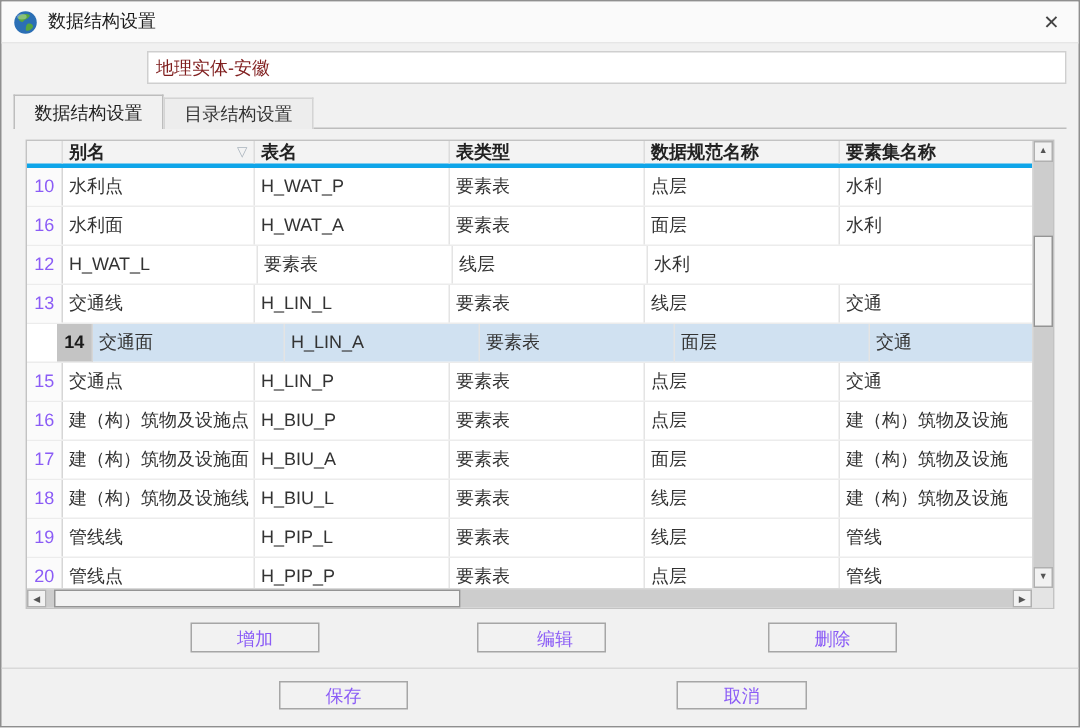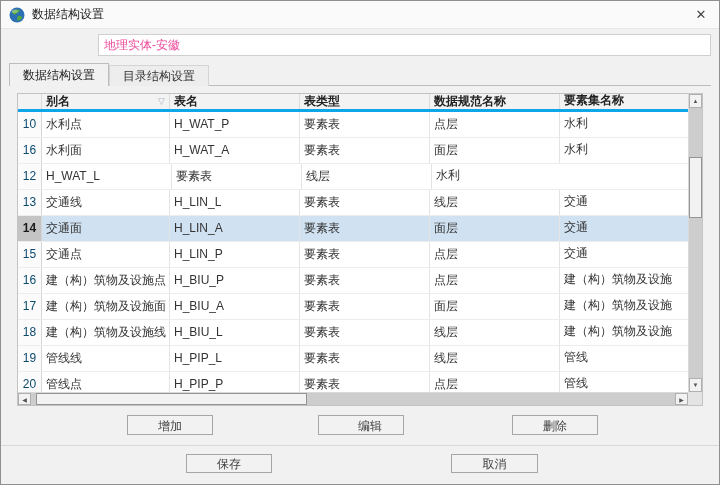--- a/index.html
+++ b/index.html
@@ -11,63 +11,63 @@
   
   .titlebar{position:absolute;top:0;left:0;right:0;height:28px;background:#fafafa;
     border-bottom:1px solid #e6e6e6;display:flex;align-items:center;padding:0 8px;box-sizing:border-box;}
   .titlebar .appicon{width:16px;height:16px;margin-right:7px;flex:0 0 auto;}
   .titlebar .title{font-size:12px;color:#1a1a1a;}
   .close-btn{position:absolute;right:6px;top:4px;width:24px;height:20px;text-align:center;
     line-height:20px;font-size:13px;color:#444;cursor:default;}
   
   .spec-label{position:absolute;left:8px;top:38px;}
   .spec-input{position:absolute;left:97px;top:33px;width:613px;height:22px;box-sizing:border-box;
-    border:1px solid #cfcfcf;background:#fff;padding:2px 5px;font-family:inherit;font-size:12px;color:#ec4899;}
+    border:1px solid #cfcfcf;background:#fff;padding:2px 5px;font-family:inherit;font-size:12px;color:#7f1d1d;}
   
   .tabline{position:absolute;left:8px;right:8px;top:84px;height:1px;background:#bdbdbd;z-index:1;}
   .tabs{position:absolute;left:8px;top:62px;height:23px;display:flex;align-items:flex-end;z-index:2;}
   .tab{padding:0 13px;box-sizing:border-box;white-space:nowrap;}
   .tab.active{height:23px;line-height:22px;background:#f1f1f1;border:1px solid #bdbdbd;border-bottom:none;}
   .tab.inactive{height:21px;line-height:20px;background:#ededed;border:1px solid #d4d4d4;border-bottom:none;color:#333;}
   
   .grid{position:absolute;left:16px;top:92px;width:686px;height:313px;box-sizing:border-box;
     background:#fff;border:1px solid #c3c3c3;}
   .thead{position:absolute;top:0;left:0;right:14px;height:18px;display:flex;background:#f3f3f3;
     border-bottom:3px solid #0ea5e9;font-weight:bold;box-sizing:border-box;}
   .th{box-sizing:border-box;border-right:1px solid #dcdcdc;padding:0 4px;line-height:17px;
     white-space:nowrap;overflow:hidden;display:flex;align-items:center;}
   .th .sort{margin-left:auto;font-size:9px;color:#a9b3bd;font-weight:normal;}
   .tbody{position:absolute;top:18px;left:0;right:14px;bottom:13px;overflow:hidden;}
   .trow{display:flex;height:26px;box-sizing:border-box;border-bottom:1px solid #ececec;background:#fff;}
   .td{box-sizing:border-box;border-right:1px solid #e4e4e4;padding:0 4px;line-height:25px;
     white-space:nowrap;overflow:hidden;color:#333;}
-  .td.c-num{background:#fbfbfb;text-align:center;color:#0c4a6e;border-right:1px solid #d6d6d6;padding:0;}
+  .td.c-num{background:#fbfbfb;text-align:center;color:#8b5cf6;border-right:1px solid #d6d6d6;padding:0;}
   .trow.selected .td{background:#d0e1f1;}
-  .trow.selected .td.c-num{background:#c4c4c4;font-weight:bold;color:#1a1a1a;}
+  .trow.selected .td.c-num{background:#c4c4c4;font-weight:bold;color:#1a1a1a;margin-left:20px;}
   .c-num{width:24px;flex:0 0 auto;}
   .c-alias{width:128px;flex:0 0 auto;}
   .c-table{width:130px;flex:0 0 auto;}
   .c-ttype{width:130px;flex:0 0 auto;}
   .c-ftype{width:130px;flex:0 0 auto;}
-  .c-dset{flex:1;border-right:none;font-family:Liberation Mono, monospace;}
+  .c-dset{flex:1;border-right:none;}
   
   .vscroll{position:absolute;top:0;right:0;bottom:13px;width:14px;background:#cdcdcd;border-left:1px solid #d9d9d9;box-sizing:border-box;}
   .hscroll{position:absolute;left:0;right:14px;bottom:0;height:13px;background:#cdcdcd;border-top:1px solid #d9d9d9;box-sizing:border-box;}
   .sbtn{position:absolute;background:#f2f2f2;border:1px solid #b0b0b0;box-sizing:border-box;
     display:flex;align-items:center;justify-content:center;font-size:6px;color:#555;}
   .sb-up{top:0;left:0;width:13px;height:14px;}
   .sb-down{bottom:0;left:0;width:13px;height:14px;}
   .sb-left{left:0;top:0;width:13px;height:12px;}
   .sb-right{right:0;top:0;width:13px;height:12px;}
   .vthumb{position:absolute;left:0;width:13px;top:63px;height:61px;background:#f2f2f2;border:1px solid #949494;box-sizing:border-box;}
   .hthumb{position:absolute;top:0;height:12px;left:18px;width:271px;background:#f2f2f2;border:1px solid #949494;box-sizing:border-box;}
   .corner{position:absolute;right:0;bottom:0;width:14px;height:13px;background:#e4e4e4;}
   
   .btn{position:absolute;height:20px;box-sizing:border-box;background:#f2f2f2;border:1px solid #a6a6a6;
-    font-family:inherit;font-size:12px;color:#404040;text-align:center;line-height:18px;}
+    font-family:inherit;font-size:12px;color:#8b5cf6;text-align:center;line-height:18px;}
   .btn-add{left:126px;top:414px;width:86px;}
   .btn-edit{left:317px;top:414px;width:86px;padding-left:24px;}
   .btn-del{left:511px;top:414px;width:86px;}
   .divider{position:absolute;left:0;right:0;top:444px;height:1px;background:#d9d9d9;}
   .btn-save{left:185px;top:453px;width:86px;height:19px;line-height:17px;}
   .btn-cancel{left:450px;top:453px;width:87px;height:19px;line-height:17px;}
 </style>
 </head>
 <body>
 

